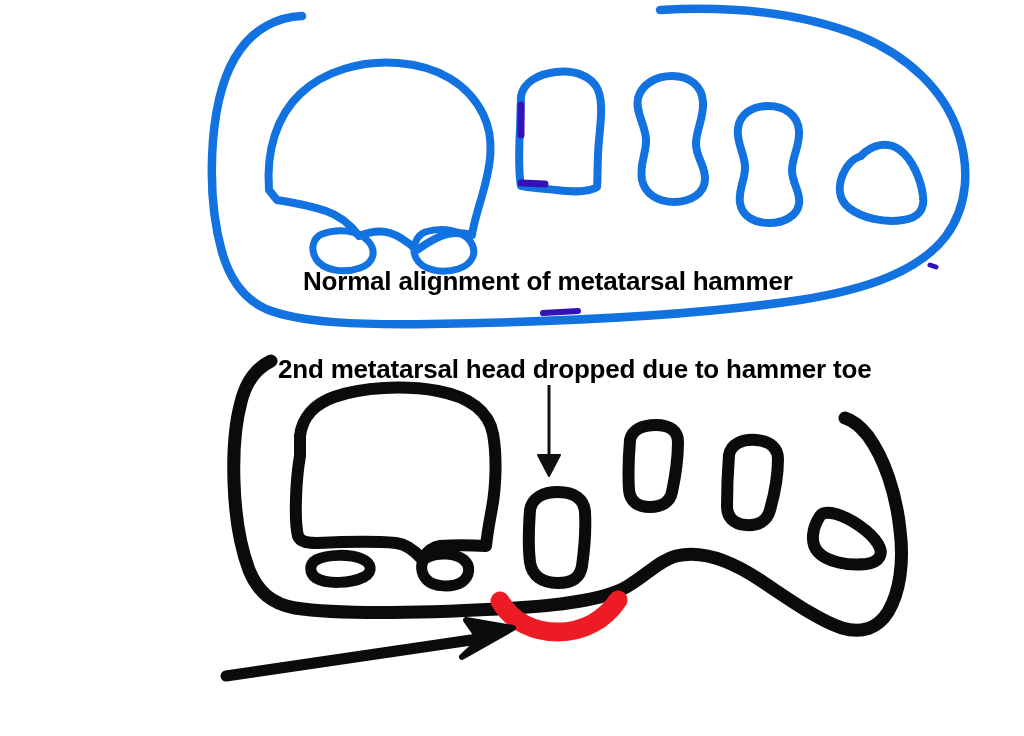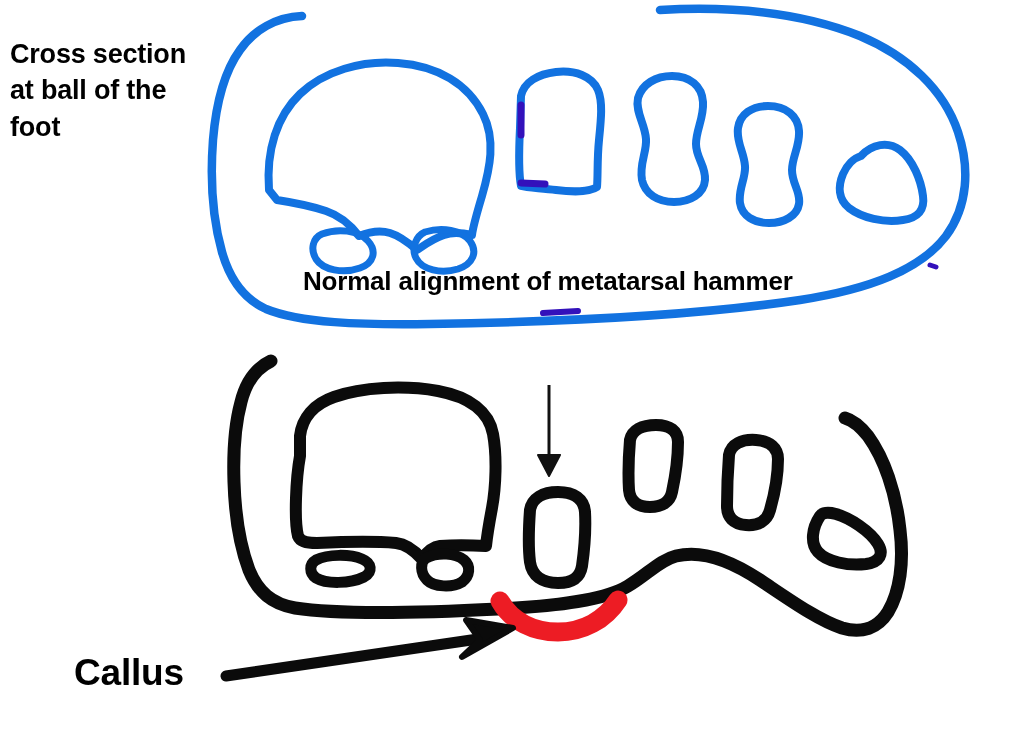--- a/index.html
+++ b/index.html
@@ -228,22 +228,19 @@
     <g>
 
       <path d="M 549,385 L 549,468" fill="none" stroke="#111111" stroke-width="3" stroke-linecap="butt"></path>
       <path d="M 538,455 L 549,476 L 560,455 Z" fill="#111111" stroke="#111111" stroke-width="2" stroke-linejoin="round"></path>
 
       <path d="M 226,676 L 478,639" fill="none" stroke="#0b0b0b" stroke-width="11" stroke-linecap="round"></path>
       <path d="M 513,628 L 466,620 L 480,640 L 462,657 Z" fill="#0b0b0b" stroke="#0b0b0b" stroke-width="6" stroke-linejoin="round"></path>
     </g>
   </svg>
 
-  <div class="label" id="label-cross-section">Cross section
-at ball of the
-foot</div>
 
   <div class="label" id="label-normal-alignment">Normal alignment of metatarsal hammer</div>
 
-
-  <div class="label" id="label-callus">Callus</div>
+  <div class="label" id="label-dropped-head">2nd metatarsal head dropped due to hammer toe</div>
+
 
 </div>
 
 </body></html>

